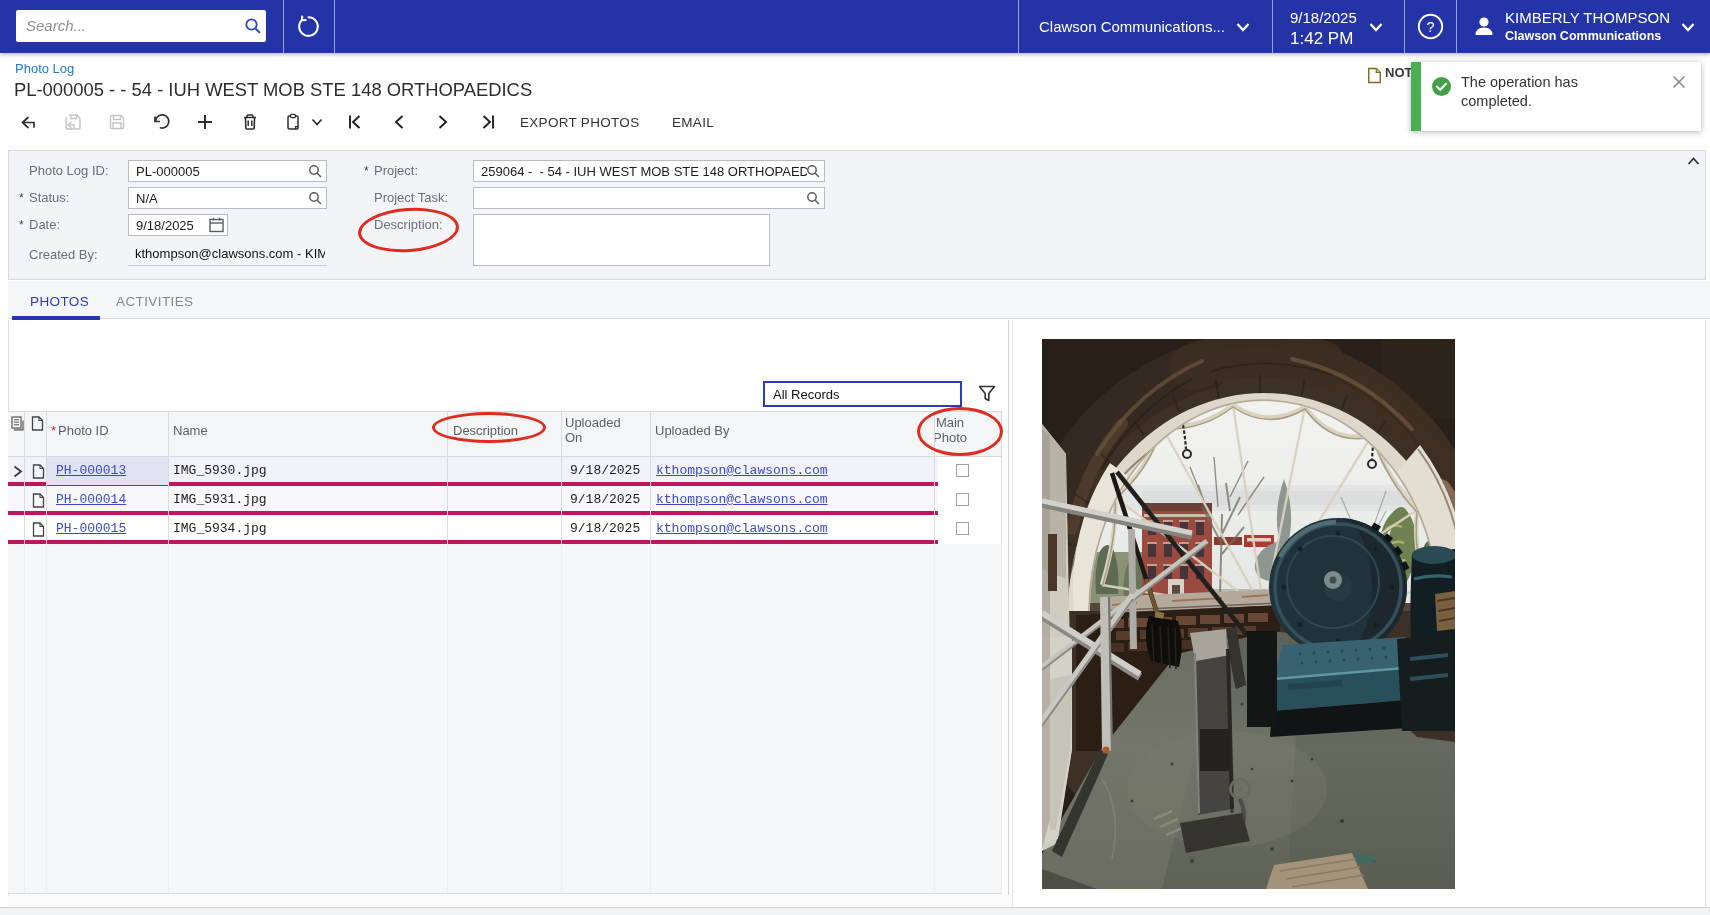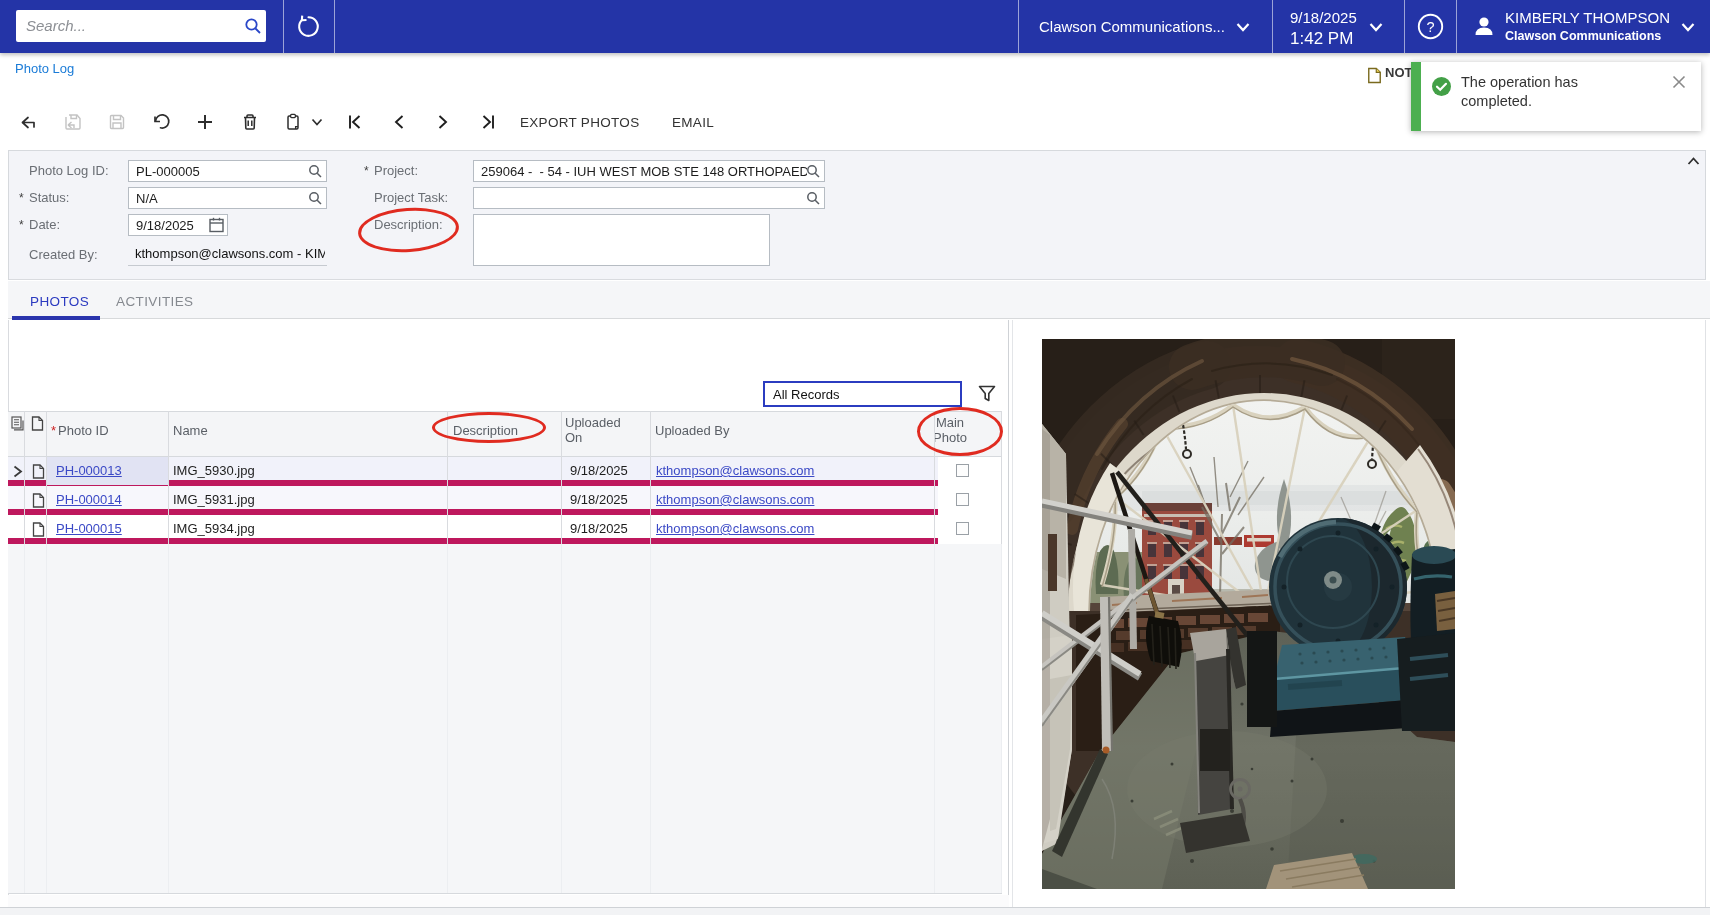--- a/index.html
+++ b/index.html
@@ -41,21 +41,21 @@
   #dragbox { position:absolute; left:4px; top:11px; width:991px; height:37px; border:2px dashed #abafb5; border-radius:3px; background:#f7f8fa; }
   #dragbox span { position:absolute; left:0; right:0; top:9px; text-align:center; font-size:13px; color:#2e2e2e; }
   #gtoolbar { position:absolute; left:0; top:55px; width:1001px; height:36px; background:#fff; }
   #allrec { position:absolute; left:755px; top:61px; width:199px; height:26px; border:2px solid #2b3cc0; background:#fff; }
   #allrec span { position:absolute; left:8px; top:4px; font-size:13px; color:#111; }
   
   #grid { position:absolute; left:0; top:91px; width:994px; height:483px; }
   .gh { position:absolute; background:#F4F5F7; border-top:1px solid #d6d9dd; border-bottom:1px solid #d6d9dd; }
   .hcell { position:absolute; font-size:13px; color:#5a5f66; }
   .vline { position:absolute; width:1px; background:#d9dbdf; }
-  .row { position:absolute; left:0; width:930px; height:29px; border-bottom:6px solid #be185d; background:#fff; }
+  .row { position:absolute; left:0; width:930px; height:29px; border-bottom:4px solid #be185d; background:#fff;font-family:Liberation Mono, monospace; }
   .link { font-size:13px; color:#3b49c6; text-decoration:underline; }
   .cellt { position:absolute; font-size:13px; color:#1d1d1d; top:6px; }
   #gridempty { position:absolute; left:0; top:224px; width:994px; height:350px; background:#F5F6F8; border-bottom:1px solid #d6d9dd; }
   #hscroll { position:absolute; left:0; top:575px; width:1001px; height:12px; background:#fbfbfc; }
   #pagebottom { position:absolute; left:0; top:907px; width:1710px; height:8px; background:#f2f3f5; border-top:1px solid #cfd2d6; }
   
   #rpanel { position:absolute; left:1013px; top:320px; width:693px; height:587px; background:#fff; border-right:1px solid #e0e2e5; }
   #photo { position:absolute; left:29px; top:19px; width:413px; height:550px; }
   .chk { position:absolute; width:13px; height:13px; border:1px solid #9aa0a6; background:#fdfdfd; }
   .redellipse { position:absolute; border:3px solid #e02b20; border-radius:50%; background:transparent; }
@@ -100,20 +100,21 @@
         <path d="M4.5 22 Q4.5 14.5 13 14.5 Q21.5 14.5 21.5 22 Z" fill="#fff"></path>
       </svg>
   <div class="tb-txt" style="left:1505px;top:9px;font-size:15px">KIMBERLY THOMPSON</div>
   <div class="tb-txt" style="left:1505px;top:29px;font-size:12.5px;font-weight:bold">Clawson Communications</div>
   <svg class="abs" style="left:1681px;top:22px" width="14" height="10" viewBox="0 0 14 10">
         <path d="M1.5 2 L7 8 L12.5 2" fill="none" stroke="#fff" stroke-width="2.2"></path>
       </svg>
 </div>
 
 <div id="crumb">Photo Log</div>
+<div id="title">PL-000005 - - 54 - IUH WEST MOB STE 148 ORTHOPAEDICS</div>
 <svg class="ticon" style="left:19px" viewBox="0 0 20 20">
       <path d="M3.5 10.5 L9 5.5 M3.5 10.5 L9 15.5 M3.5 10.5 L15 10.5 L15 15" fill="none" stroke="#2e2e2e" stroke-width="1.7" stroke-linecap="round" stroke-linejoin="round"></path>
     </svg>
 <svg class="ticon" style="left:63px" viewBox="0 0 20 20">
       <path d="M3 5 L3 16 Q3 17 4 17 L16 17 Q17 17 17 16 L17 6.5 L14 3 L6 3" fill="none" stroke="#c3c3c3" stroke-width="1.4"></path>
       <path d="M8 3 L8 6.5 L13.5 6.5 L13.5 3" fill="none" stroke="#c3c3c3" stroke-width="1.4"></path>
       <path d="M5 13 L8.5 10 M5 13 L8.5 16 M5 13 L11 13 L11 16" fill="none" stroke="#c3c3c3" stroke-width="1.4"></path>
     </svg>
 <svg class="ticon" style="left:107px" viewBox="0 0 20 20">
       <path d="M3.5 4.5 Q3.5 3.5 4.5 3.5 L14 3.5 L16.5 6 L16.5 15.5 Q16.5 16.5 15.5 16.5 L4.5 16.5 Q3.5 16.5 3.5 15.5 Z" fill="none" stroke="#c3c3c3" stroke-width="1.4"></path>

